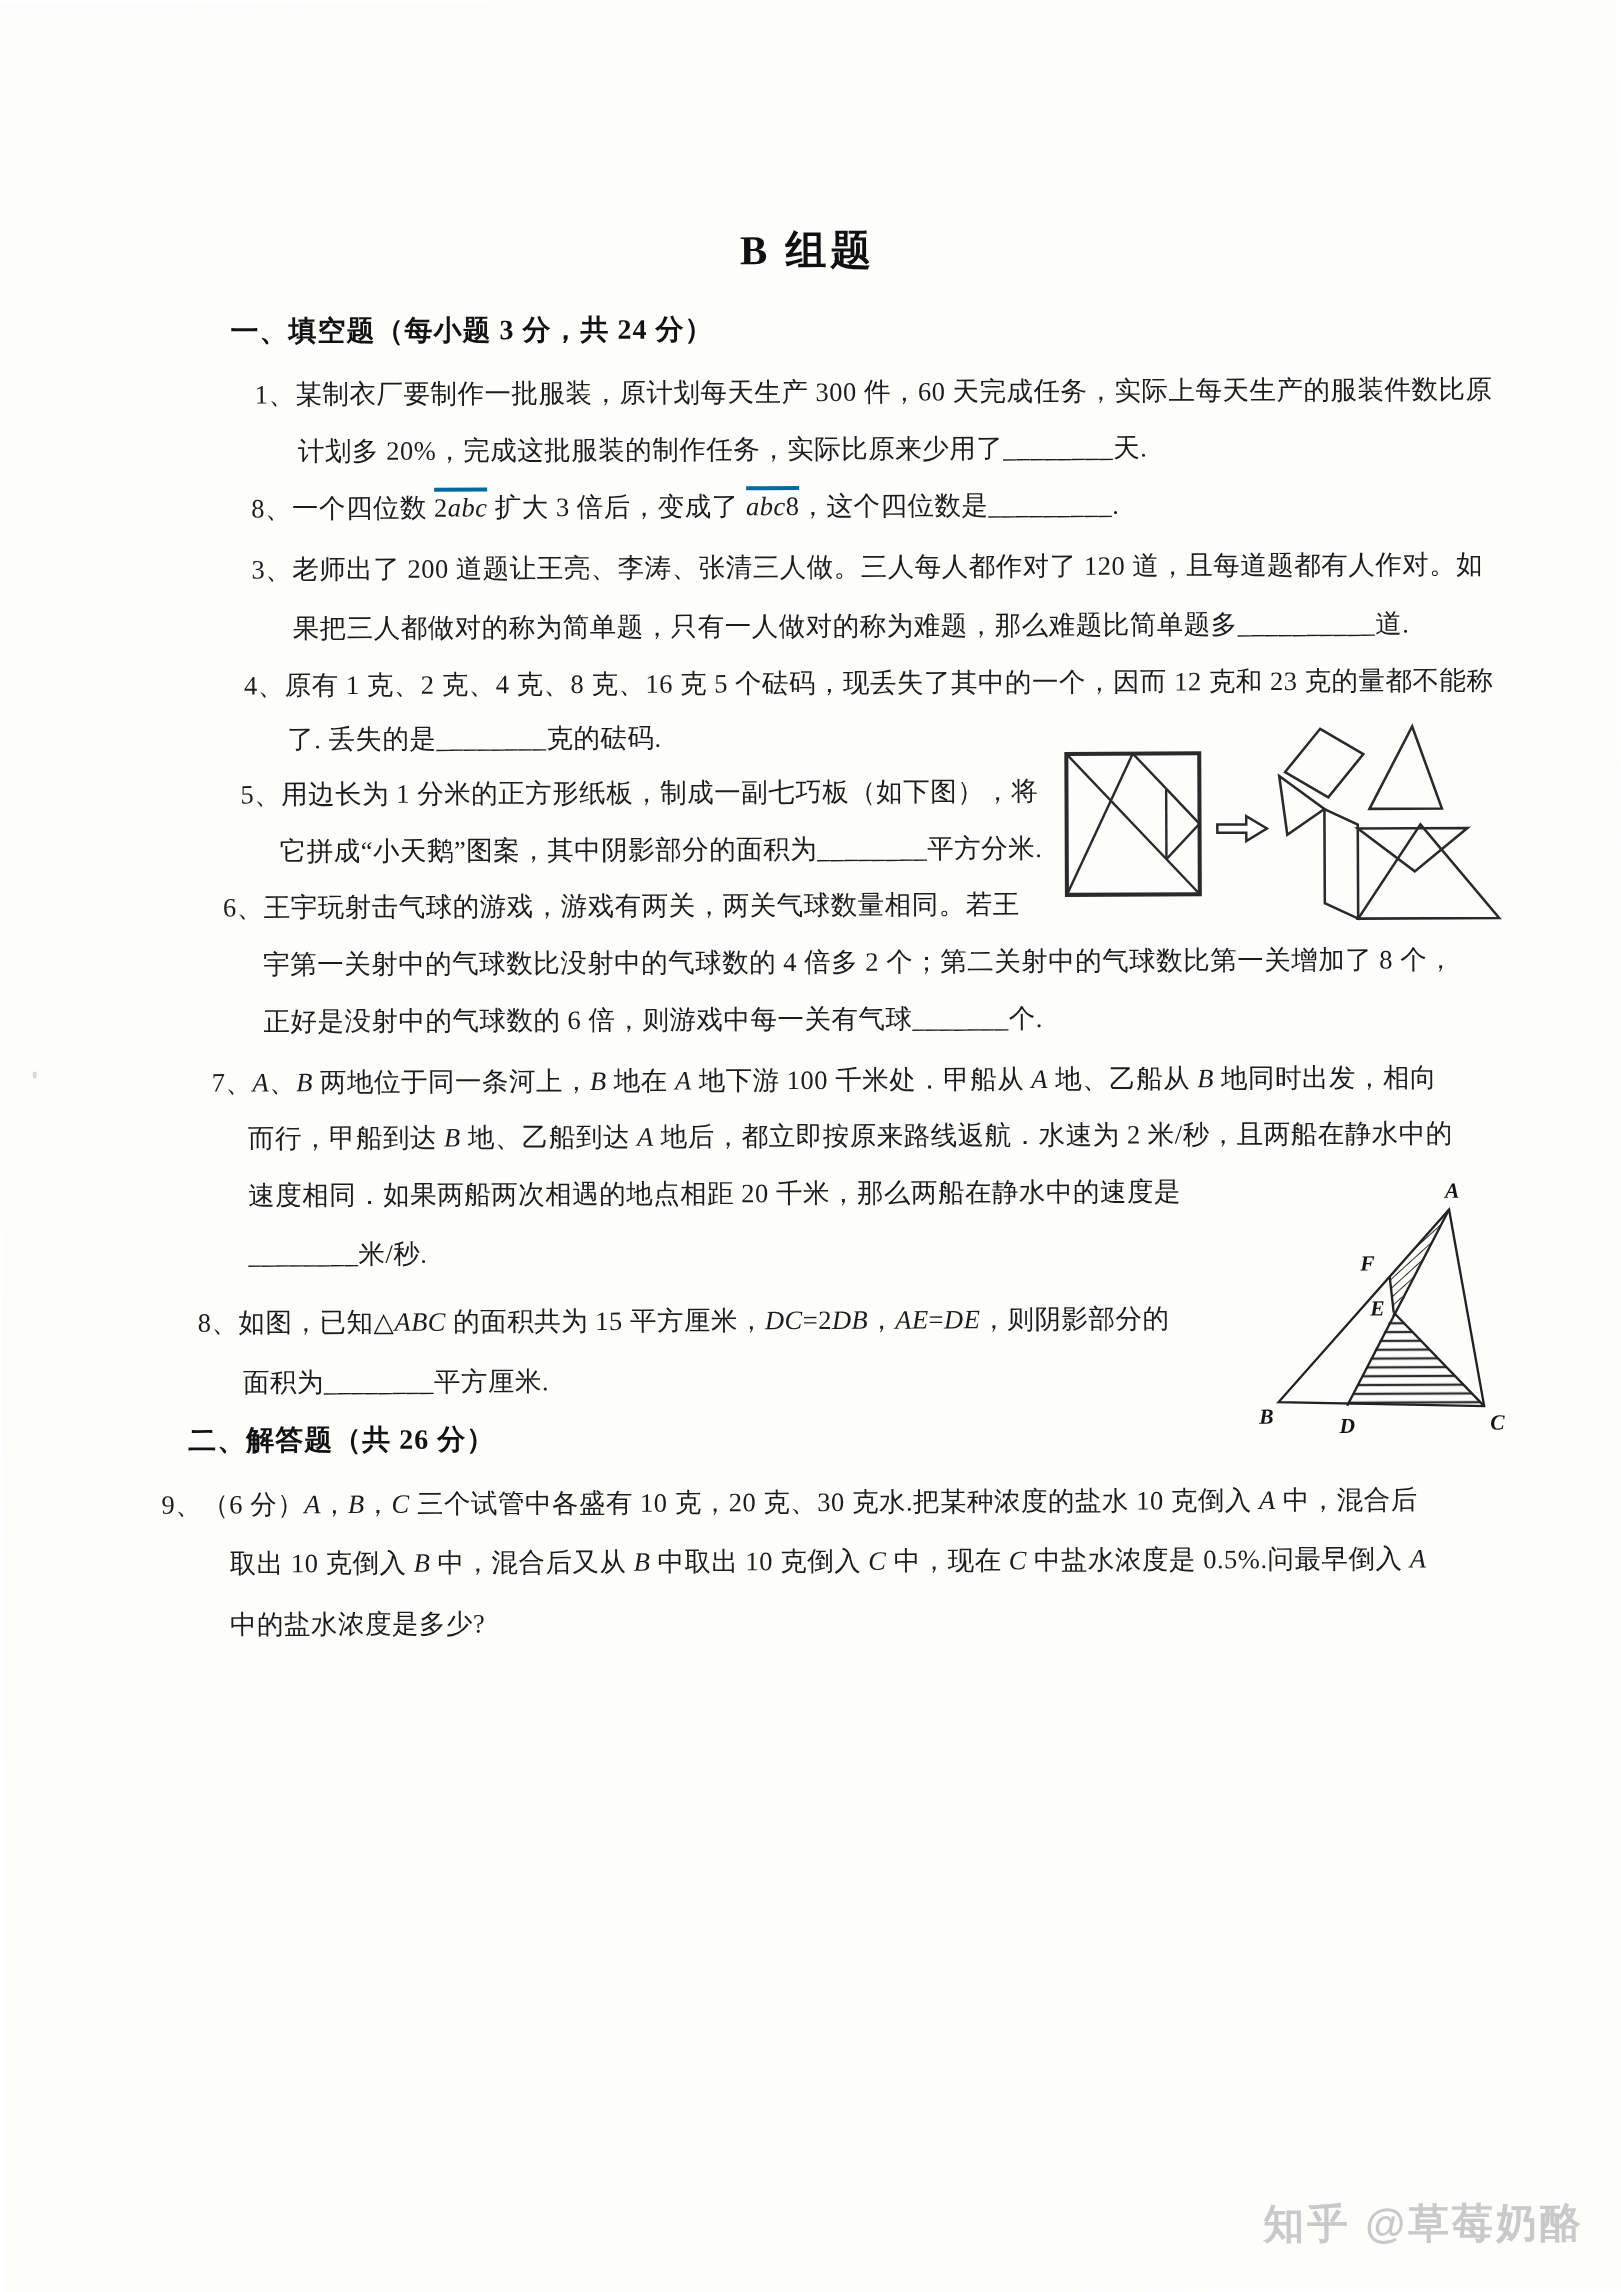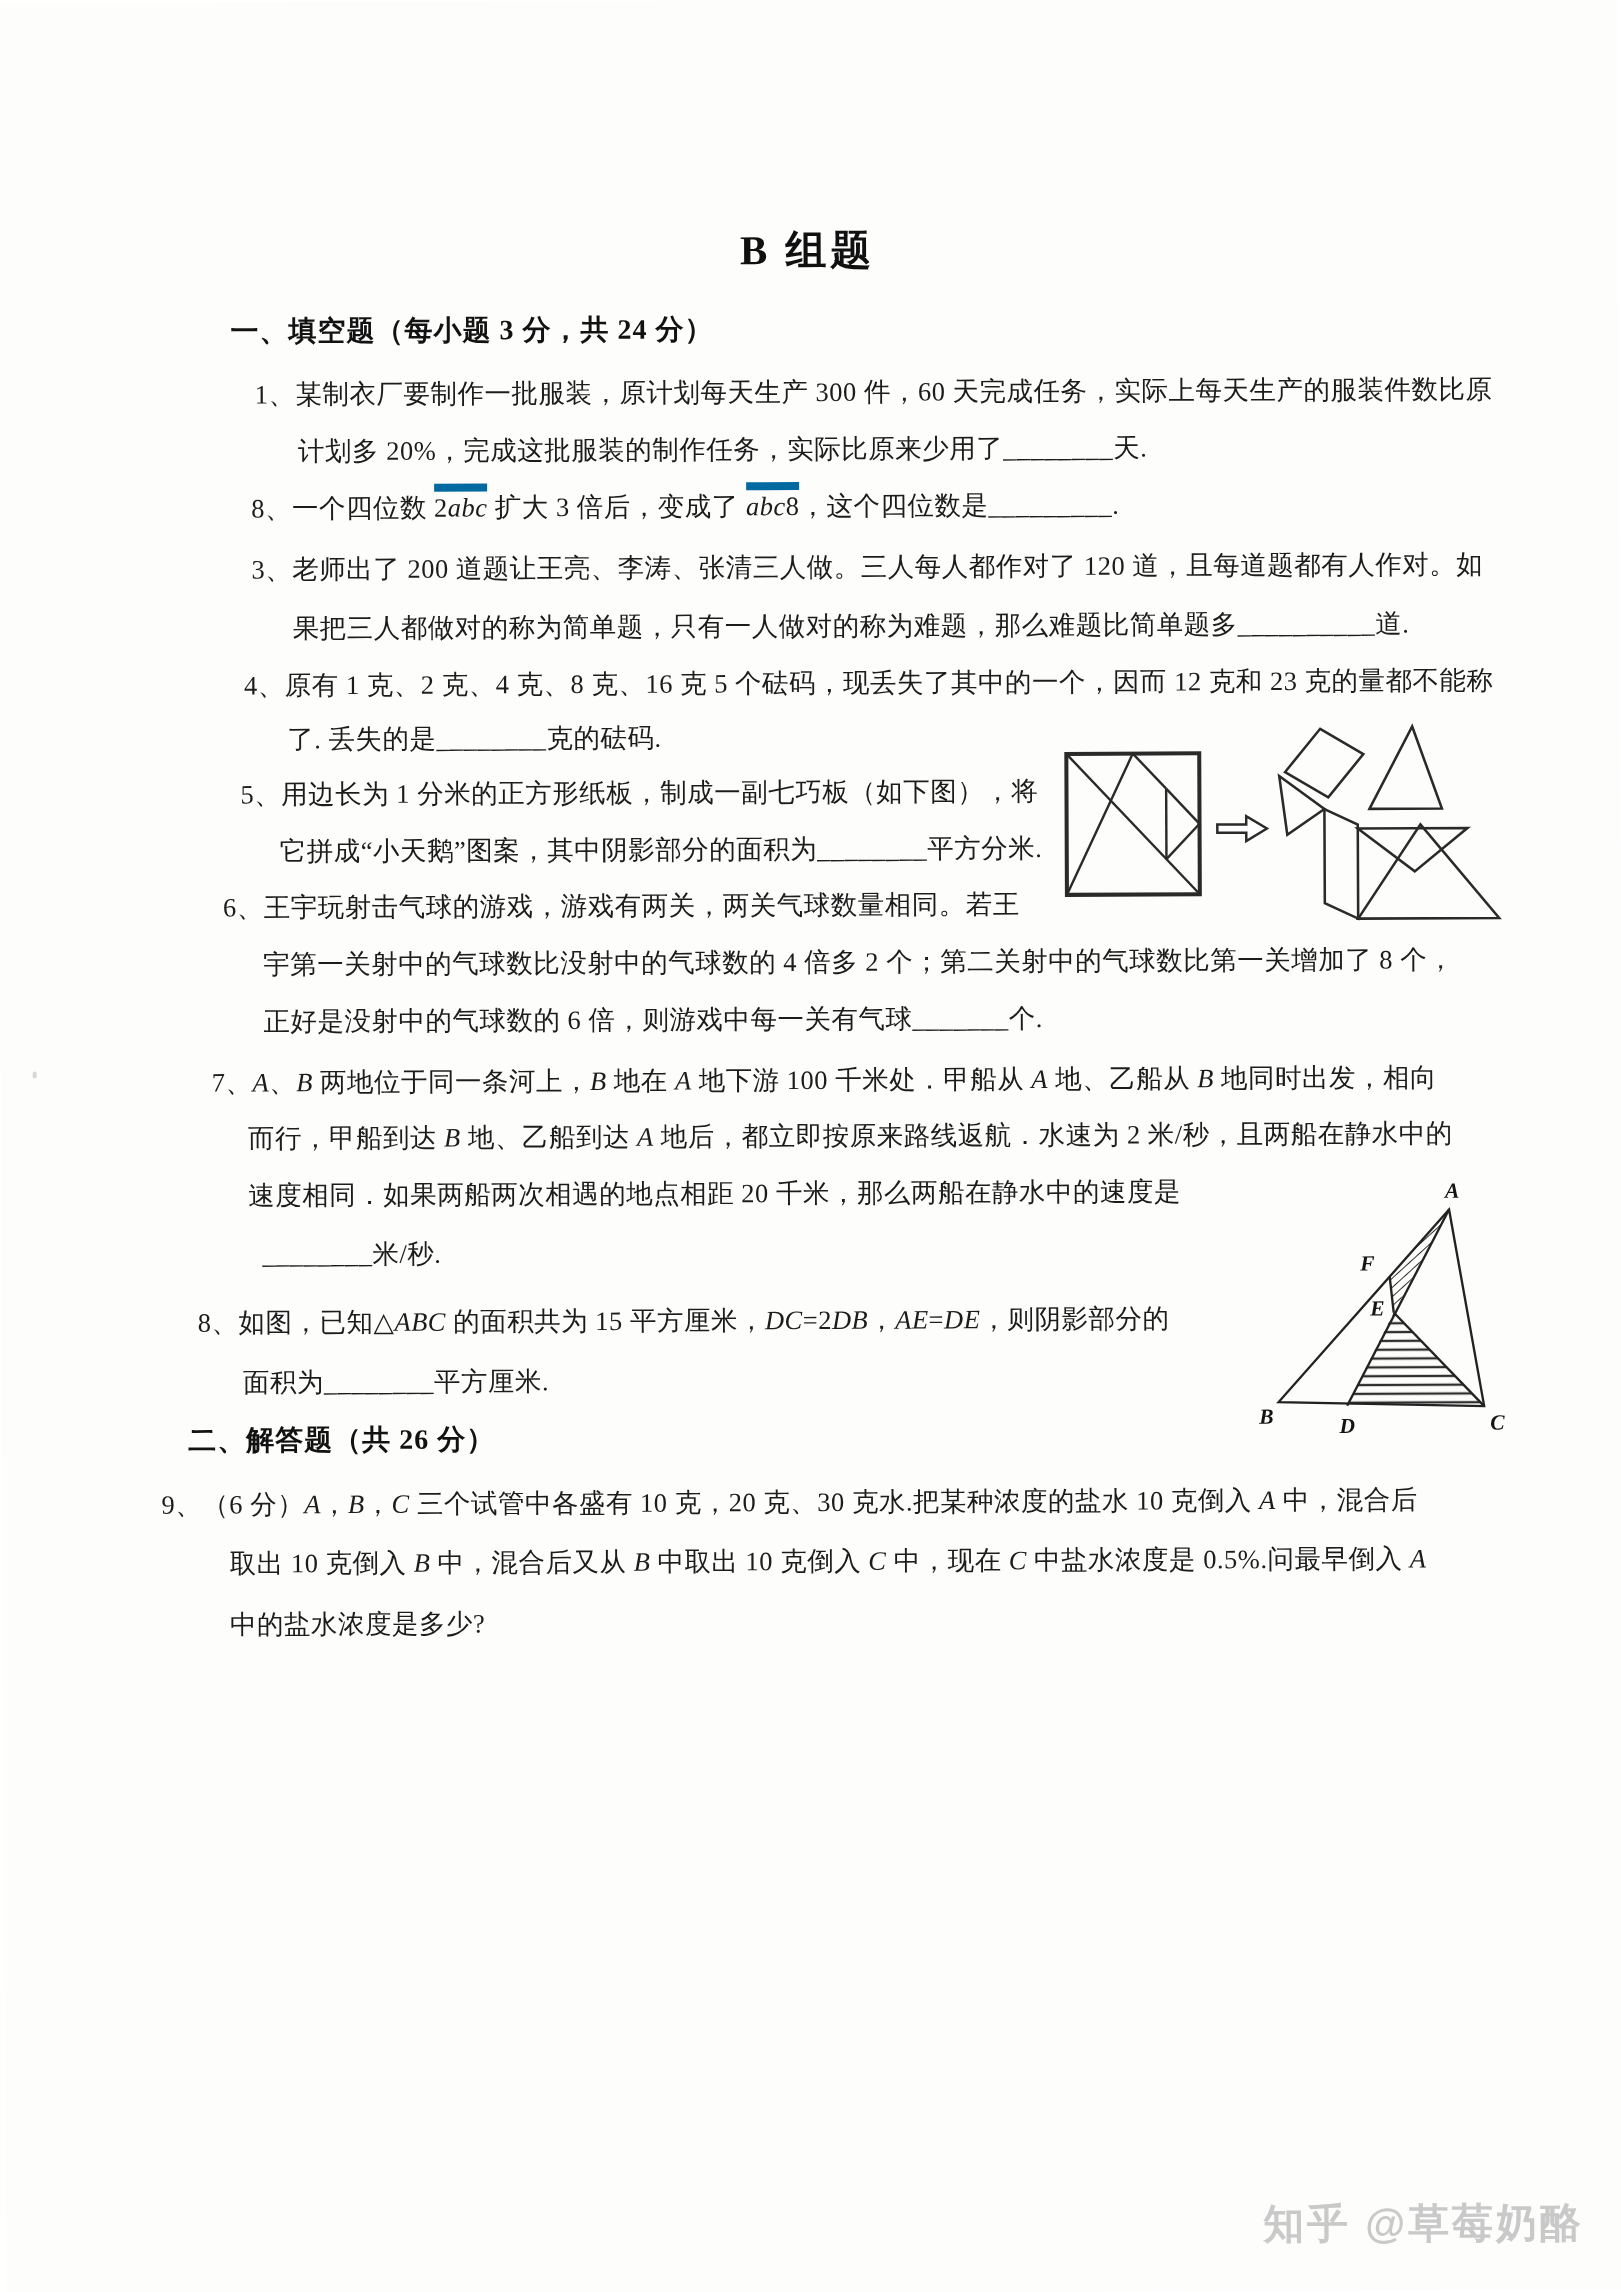--- a/index.html
+++ b/index.html
@@ -35,21 +35,21 @@
   }
   .heading{
     position:absolute;
     font-size:28px;
     font-weight:bold;
     letter-spacing:1px;
     color:#121212;
     white-space:nowrap;
   }
   .ov{
-    border-top:8px solid #0369a1;
+    border-top:4px solid #0369a1;
     padding-top:1px;
   }
   .t i, .ov i{font-style:italic;}
   svg{position:absolute;overflow:visible;}
   svg text{
     font-family:"Liberation Serif","DejaVu Serif",serif;
     font-style:italic;font-weight:bold;
     font-size:22px;fill:#141414;
   }
   .watermark{
@@ -115,21 +115,21 @@
     </g>
   </svg>
 
   <div class="t" style="left:223px;top:887px;">6、王宇玩射击气球的游戏，游戏有两关，两关气球数量相同。若王</div>
   <div class="t" style="left:263px;top:944px;">宇第一关射中的气球数比没射中的气球数的 4 倍多 2 个；第二关射中的气球数比第一关增加了 8 个，</div>
   <div class="t" style="left:263px;top:1001px;">正好是没射中的气球数的 6 倍，则游戏中每一关有气球_______个.</div>
 
   <div class="t" style="left:211px;top:1062px;">7、<i>A</i>、<i>B</i> 两地位于同一条河上，<i>B</i> 地在 <i>A</i> 地下游 100 千米处．甲船从 <i>A</i> 地、乙船从 <i>B</i> 地同时出发，相向</div>
   <div class="t" style="left:247px;top:1118px;">而行，甲船到达 <i>B</i> 地、乙船到达 <i>A</i> 地后，都立即按原来路线返航．水速为 2 米/秒，且两船在静水中的</div>
   <div class="t" style="left:247px;top:1175px;">速度相同．如果两船两次相遇的地点相距 20 千米，那么两船在静水中的速度是</div>
-  <div class="t" style="left:261px;top:1234px;">________米/秒.</div>
+  <div class="t" style="left:247px;top:1234px;">________米/秒.</div>
 
   <div class="speck" style="left:32px;top:1068px;width:3.9px;height:6.9px;"></div>
 
   <div class="t" style="left:196px;top:1302px;">8、如图，已知△<i>ABC</i> 的面积共为 15 平方厘米，<i>DC</i>=2<i>DB</i>，<i>AE</i>=<i>DE</i>，则阴影部分的</div>
   <div class="t" style="left:241px;top:1362px;">面积为________平方厘米.</div>
 
   <svg style="left:1255px;top:1181px;" width="274" height="274" viewBox="0 0 280 280">
     <defs>
       <pattern id="hd" width="7" height="7" patternUnits="userSpaceOnUse" patternTransform="rotate(48)">
         <line x1="0" y1="0" x2="0" y2="7" stroke="#2e2e2e" stroke-width="2"></line>

